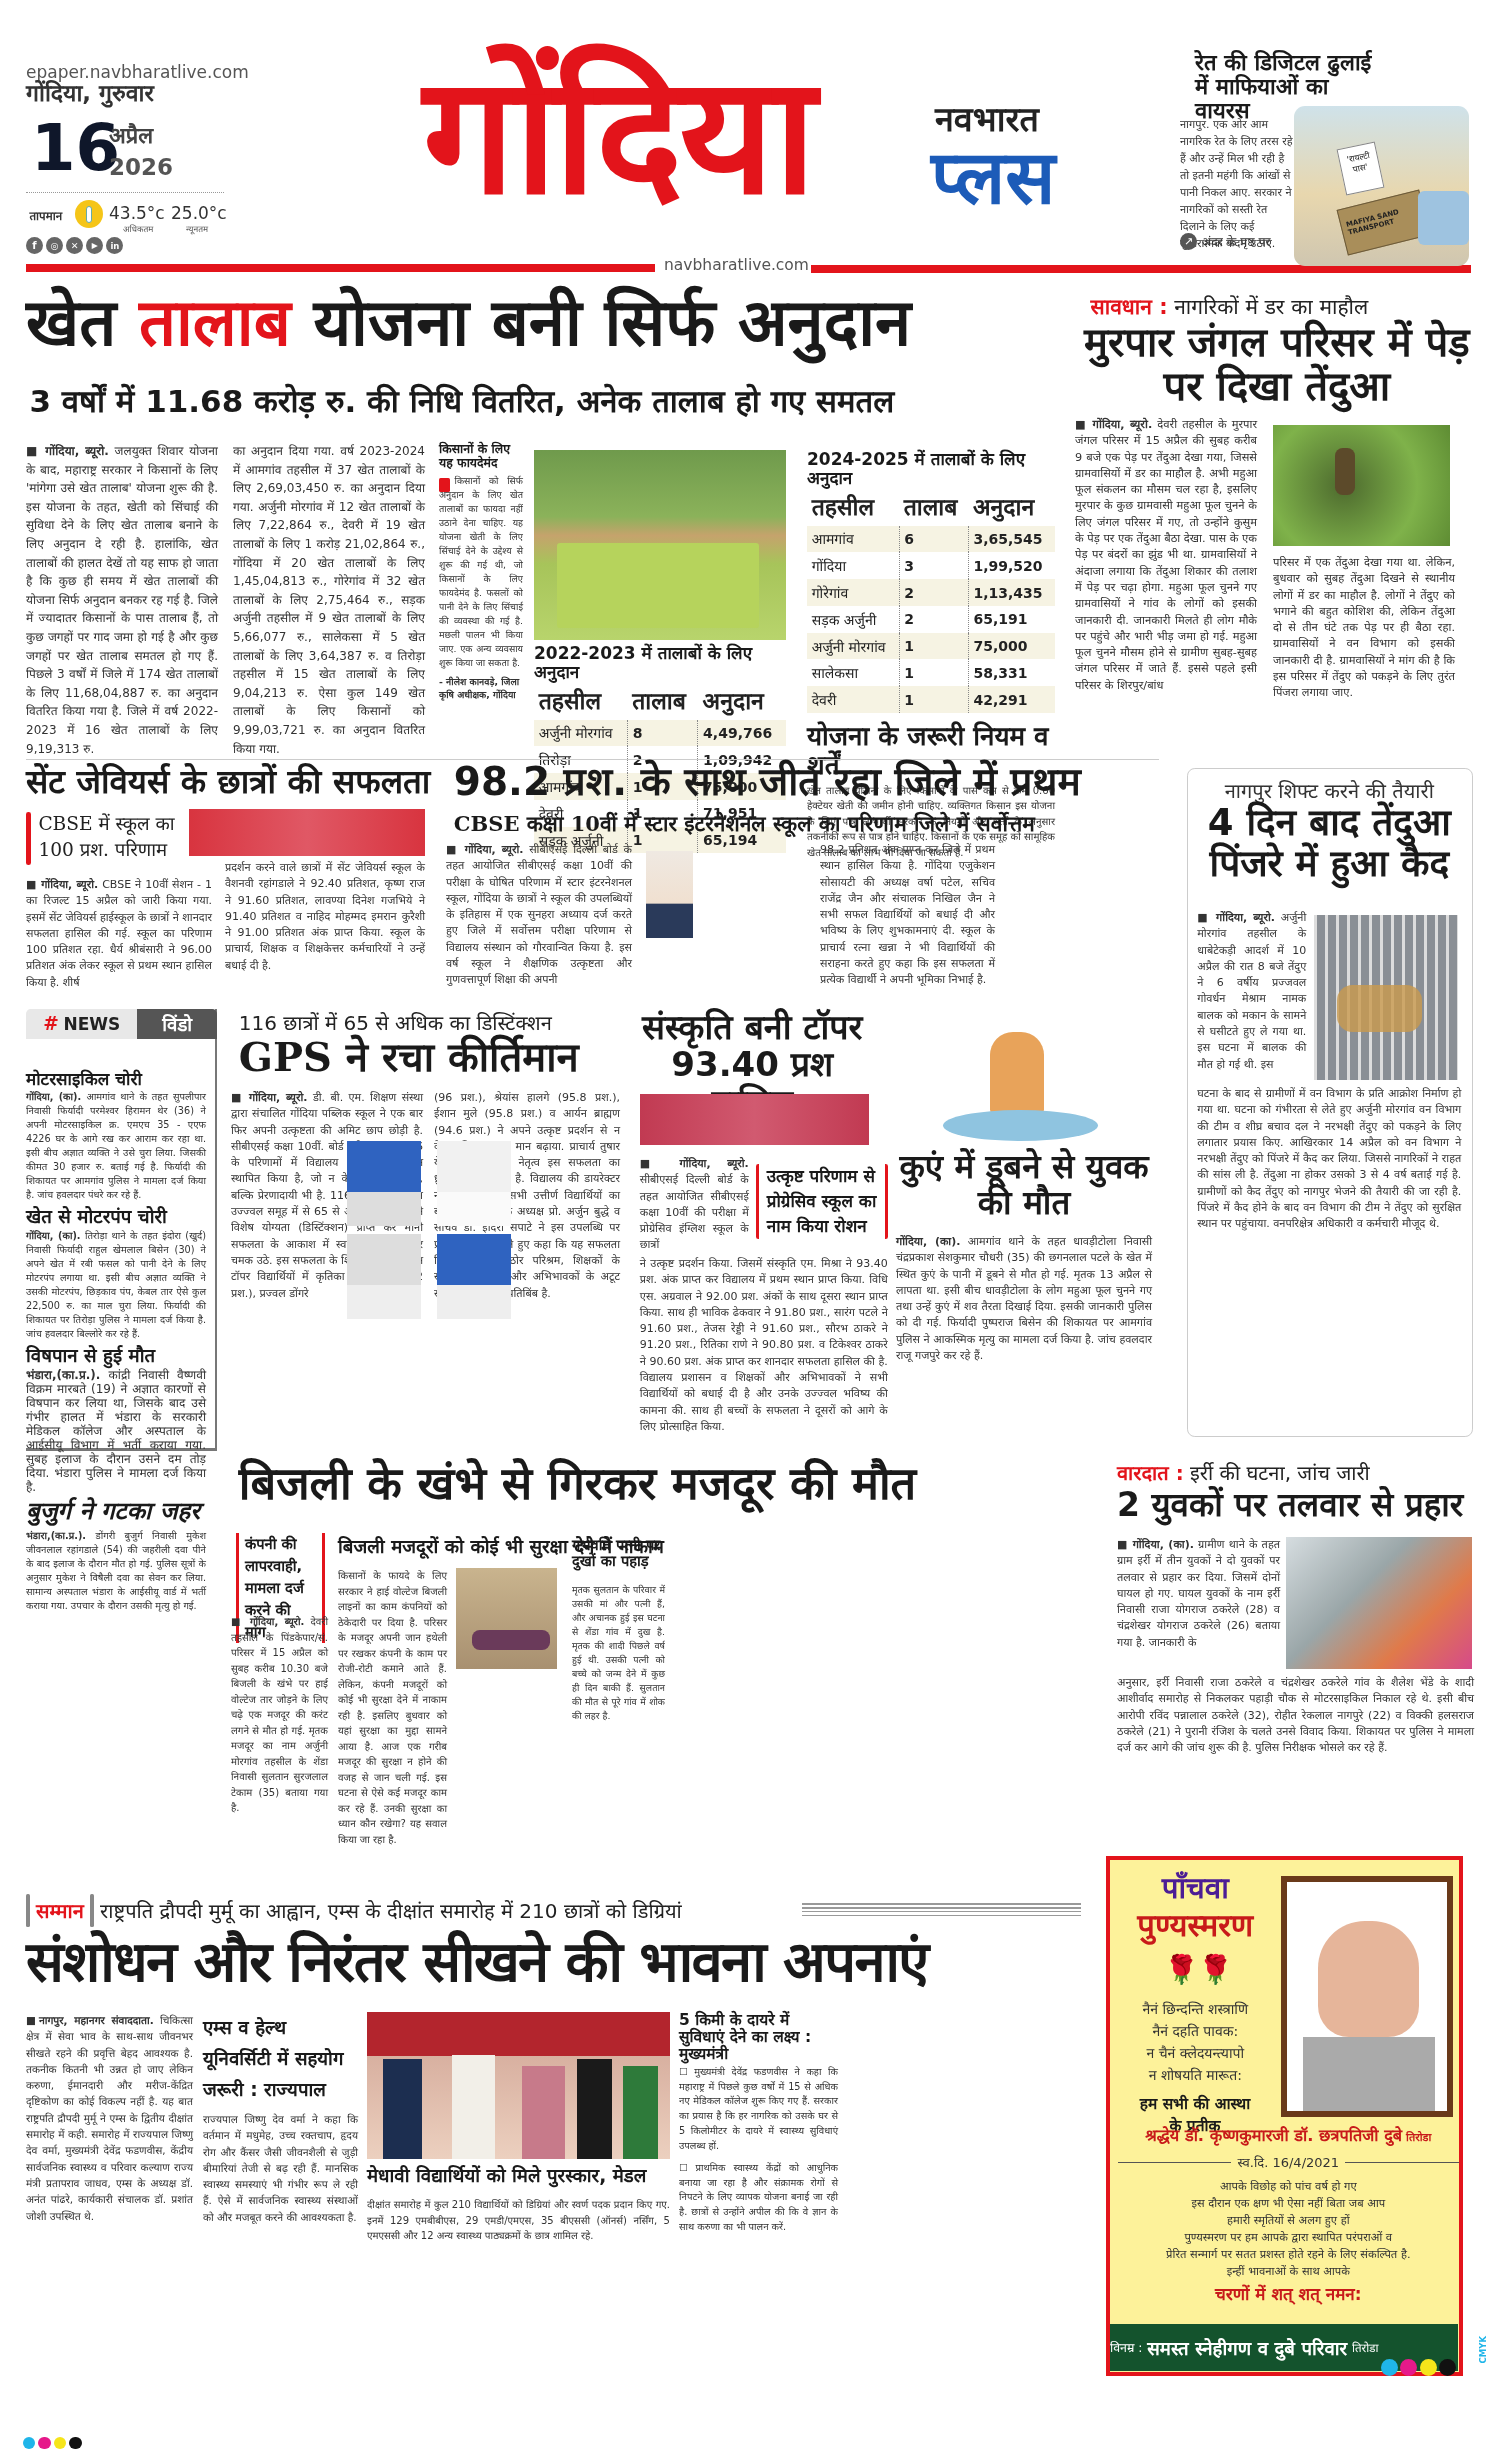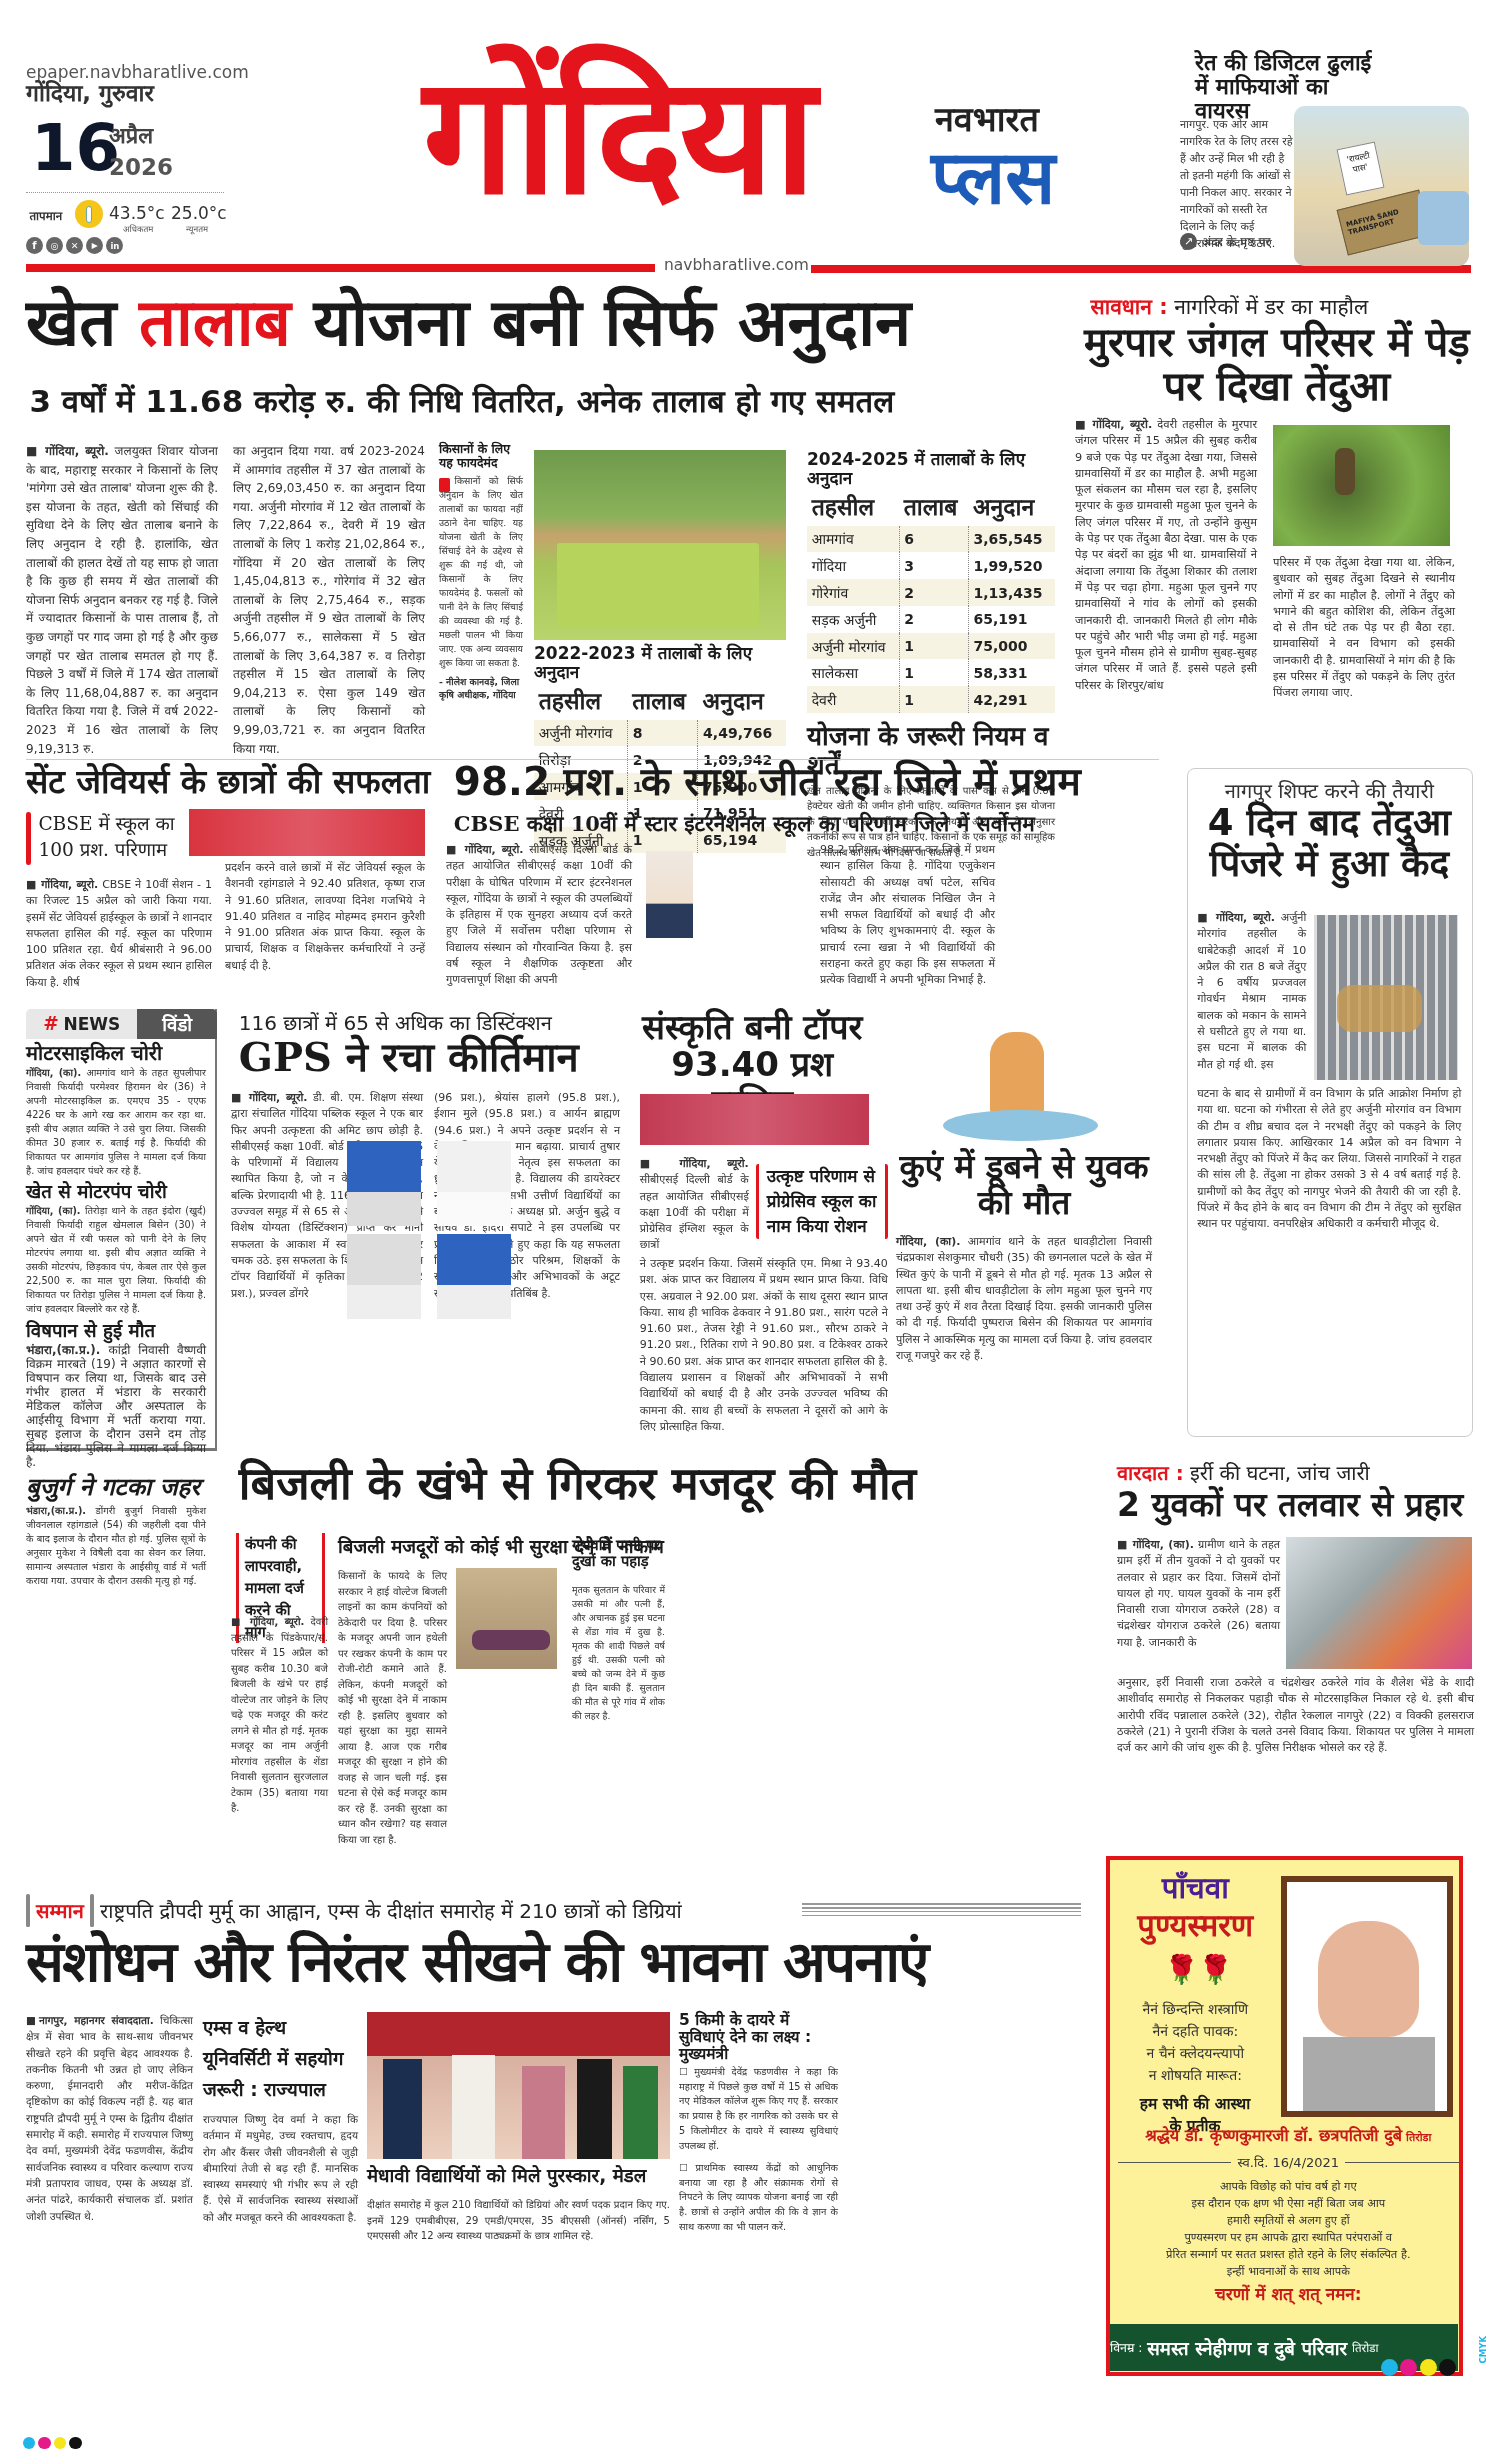--- a/index.html
+++ b/index.html
@@ -236,21 +236,21 @@
 <div class="abs news-box" style="left:26px;top:1009px;width:191px;height:442px">
   <div class="abs" style="left:0;top:0;width:191px;height:29.5px;display:flex;border-radius:4.7px 4.7px 0 0;overflow:hidden">
     <div style="flex:1.4;background:#e8e8e8;display:flex;align-items:center;justify-content:center;gap:4.7px">
       <span style="color:#e3141b;font-weight:bold;font-size:18.6px">#</span>
       <span style="font-weight:bold;font-size:17px;color:#222">NEWS</span>
     </div>
     <div style="flex:1;background:#555;color:#fff;font-weight:bold;font-size:18.6px;display:flex;align-items:center;justify-content:center">विंडो</div>
   </div>
   <div class="abs" id="news-items" style="left:0;top:33px;width:180px">
       <div style="margin-bottom: 4.7px;">
-        <div class="hl" style="font-size: 20px; margin-bottom: 1.6px;">मोटरसाइकिल चोरी</div>
+        <div class="hl" style="font-size: 17px; margin-bottom: 1.6px; margin-top: 28px;">मोटरसाइकिल चोरी</div>
         <div class="body-text" style="font-size: 9.7px; line-height: 14px;"><b>गोंदिया, (का). </b>आमगांव थाने के तहत सुपलीपार निवासी फिर्यादी परमेश्वर हिरामन थेर (36) ने अपनी मोटरसाइकिल क्र. एमएच 35 - एएफ 4226 घर के आगे रख कर आराम कर रहा था. इसी बीच अज्ञात व्यक्ति ने उसे चुरा लिया. जिसकी कीमत 30 हजार रु. बताई गई है. फिर्यादी की शिकायत पर आमगांव पुलिस ने मामला दर्ज किया है. जांच हवलदार पंधरे कर रहे हैं.</div>
       </div>
       <div style="margin-bottom: 4.7px;">
         <div class="hl" style="font-size: 18.6px; margin-bottom: 1.6px;">खेत से मोटरपंप चोरी</div>
         <div class="body-text" style="font-size: 9.7px; line-height: 14px;"><b>गोंदिया, (का). </b>तिरोड़ा थाने के तहत इंदोरा (खुर्द) निवासी फिर्यादी राहुल खेमलाल बिसेन (30) ने अपने खेत में रबी फसल को पानी देने के लिए मोटरपंप लगाया था. इसी बीच अज्ञात व्यक्ति ने उसकी मोटरपंप, छिड़काव पंप, केबल तार ऐसे कुल 22,500 रु. का माल चुरा लिया. फिर्यादी की शिकायत पर तिरोड़ा पुलिस ने मामला दर्ज किया है. जांच हवलदार बिल्लोरे कर रहे हैं.</div>
       </div>
       <div style="margin-bottom: 4.7px;">
         <div class="hl" style="font-size: 18.6px; margin-bottom: 1.6px;">विषपान से हुई मौत</div>
         <div class="body-text" style="font-size: 12px; line-height: 14px;"><b>भंडारा,(का.प्र.). </b>कांद्री निवासी वैष्णवी विक्रम मारबते (19) ने अज्ञात कारणों से विषपान कर लिया था, जिसके बाद उसे गंभीर हालत में भंडारा के सरकारी मेडिकल कॉलेज और अस्पताल के आईसीयू विभाग में भर्ती कराया गया. सुबह इलाज के दौरान उसने दम तोड़ दिया. भंडारा पुलिस ने मामला दर्ज किया है.</div>
       </div>

